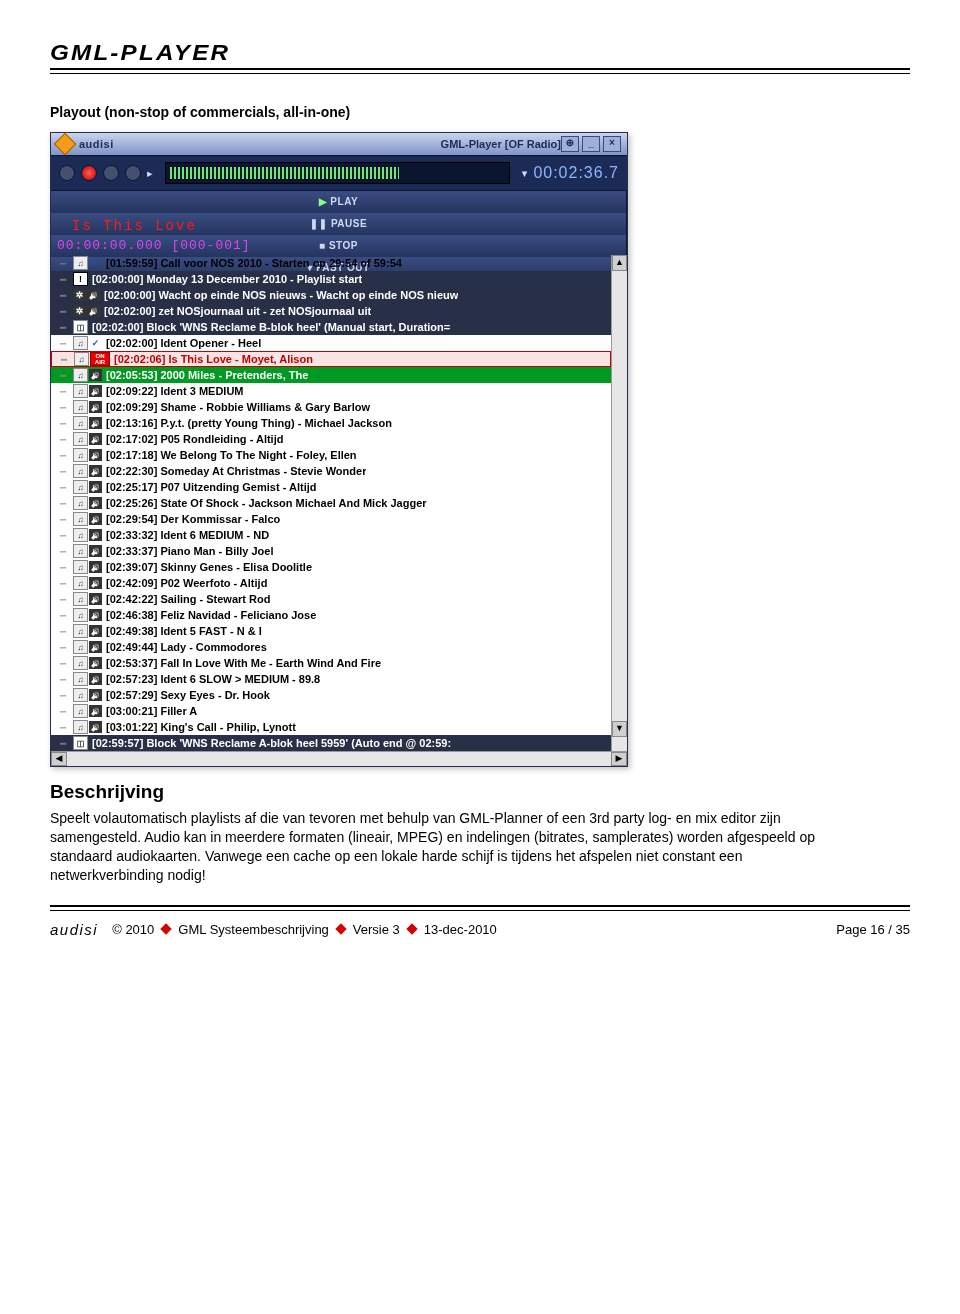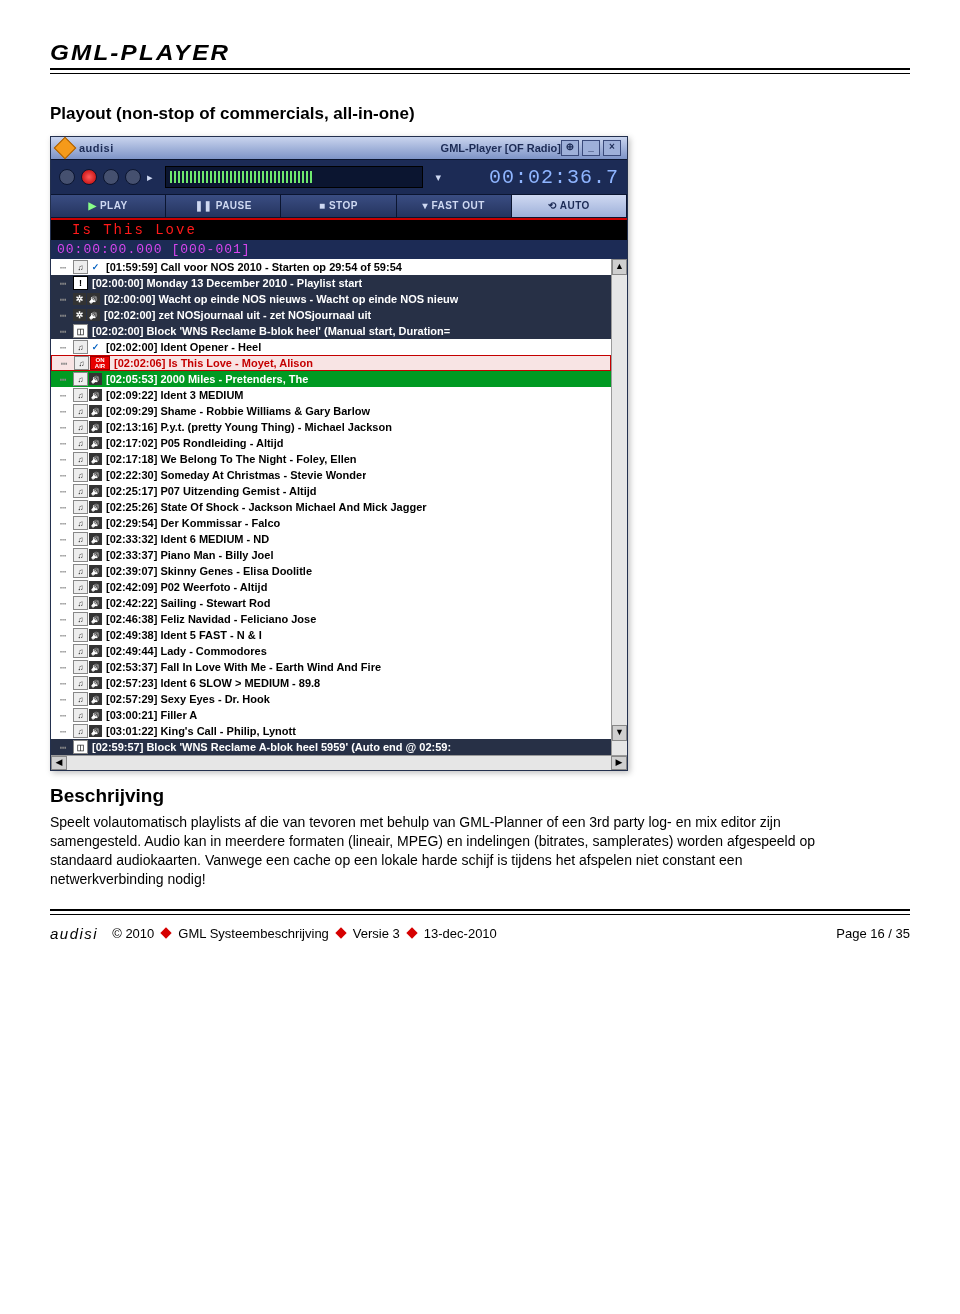--- a/index.html
+++ b/index.html
@@ -24,21 +24,21 @@
     transform-origin: left;
   }
   .hr-double {
     border-top: 2px solid #000;
     border-bottom: 1px solid #000;
     height: 3px;
     margin-top: 2px;
     margin-bottom: 30px;
   }
   h2.section {
-    font-size: 17px;
+    font-size: 14px;
     font-weight: bold;
     margin: 0 0 12px 0;
   }
   h3.sub {
     font-size: 19px;
     font-weight: bold;
     margin: 14px 0 6px 0;
   }
   .body-text {
     font-size: 14px;
@@ -113,31 +113,31 @@
     border: 1px solid #000;
     position: relative;
     margin: 0 6px;
   }
   .vu::before {
     content: "";
     position: absolute; left:4px; top:4px; right:110px; bottom:4px;
     background: repeating-linear-gradient(90deg,#6fe96f 0 2px, transparent 2px 4px);
   }
   .timer {
-    font-family: Liberation Mono, monospace;
+    font-family: Liberation Sans, sans-serif;
     color: #8fb5ff;
-    font-size: 20px;
+    font-size: 16px;
     letter-spacing: 1px;
-    margin-left: 42px;
   }
   .transport {
     display: flex;
     background: #1c2b55;
     border-bottom: 1px solid #0b1530;
     height: 22px;
+    flex-direction: column;
   }
   .transport .tbtn {
     flex: 1;
     color: #cfd9f2;
     background: linear-gradient(#3a4d82,#25345f);
     border-right: 1px solid #0b1530;
     text-align: center;
     line-height: 22px;
     font-size: 10px;
     font-weight: bold;

